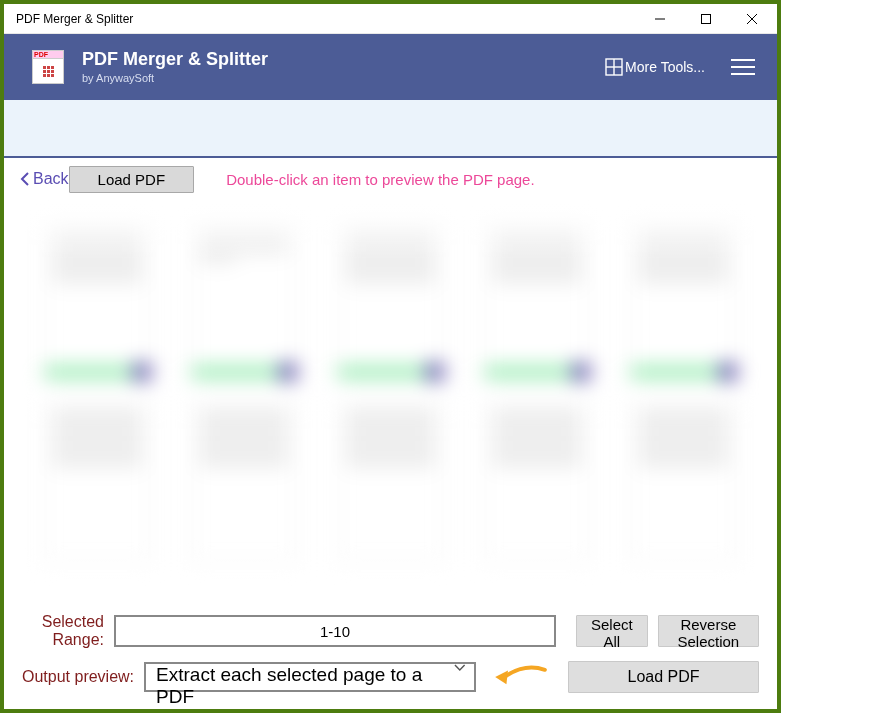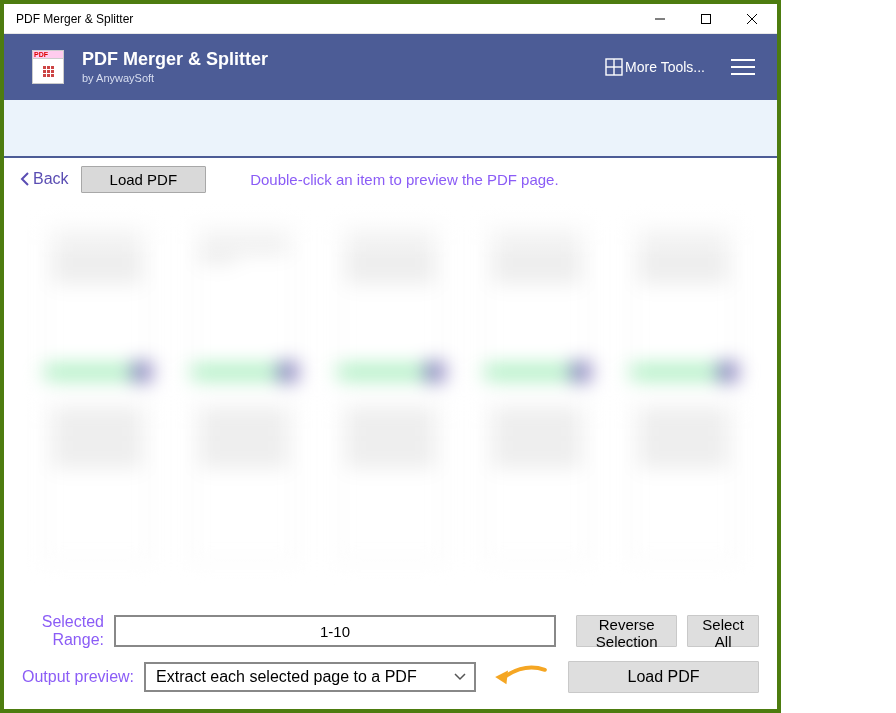--- a/index.html
+++ b/index.html
@@ -25,45 +25,45 @@
 .app-subtitle { font-size: 11px; color: #d8def0; margin-top: 2px; }
 .header-spacer { flex: 1; }
 .more-tools { display: flex; align-items: center; gap: 2px; font-size: 14px; margin-right: 22px; cursor: pointer; }
 .hamburger { display: flex; flex-direction: column; gap: 5px; cursor: pointer; padding: 4px; }
 .hamburger span { width: 24px; height: 2px; background: #fff; }
 
 
 .sub-band { height: 58px; background: #ebf3fb; border-bottom: 2px solid #4c5c96; }
 
 
-.toolbar { height: 42px; display: flex; align-items: center; padding: 0 16px; gap: 12px; background: #fff; }
+.toolbar { height: 42px; display: flex; align-items: center; padding: 0 16px; background: #fff; }
 .back-link { display: flex; align-items: center; gap: 4px; color: #5a4db3; font-size: 16px; cursor: pointer; }
 .back-link svg { width: 9px; height: 14px; }
 .load-pdf-btn { background: #d9d9d9; border: 1px solid #a8a8a8; padding: 4px 28px; font-size: 15px; border-radius: 1px; cursor: pointer; }
-.hint-text { font-size: 15px; color: #8b5cf6; margin-left: 32px; }
+.hint-text { font-size: 15px; color: #ec4899; margin-left: 32px; }
 
 
 .preview-area { flex: 1; position: relative; overflow: hidden; background: #fff; }
 .preview-blur { position:absolute; inset:0; filter: blur(10px); padding: 18px 40px; display:flex; flex-direction:column; gap: 24px; }
 .thumb-row { display:flex; gap: 40px; justify-content: space-between; }
 .thumb { width: 140px; height: 160px; background: #fff; border:1px solid #e2e2e2; position:relative; display:flex; flex-direction:column; }
 .thumb .lines { flex:1; padding:8px; display:flex; flex-direction:column; gap:5px; }
 .thumb .lines span { height:5px; background:#ddd; }
 .sel-bar { height:10px; background:#7de89f; position:relative; }
 .sel-bar::after { content:""; position:absolute; right:0; top:-3px; width:16px; height:16px; background:#4a3b9e; }
 .fade-top { position:absolute; top:0; left:0; right:0; height:60px; background:linear-gradient(#fff, rgba(255,255,255,0)); z-index:2; }
 .fade-bottom { position:absolute; bottom:0; left:0; right:0; height:60px; background:linear-gradient(rgba(255,255,255,0), #fff); z-index:2; }
 
 
 .bottom { background: #fff; padding: 10px 18px 16px 18px; display:flex; flex-direction:column; gap:12px; }
 .ctrl-row { display:flex; align-items:center; gap: 10px; }
-.ctrl-label { width: 140px; text-align:right; font-size: 16px; color:#8b5cf6; }
+.ctrl-label { width: 140px; text-align:right; font-size: 16px; color:#7f1d1d; }
 .range-input { flex: 0 0 442px; height: 32px; border: 2px solid #888; padding: 0 10px; font-size: 15px; outline:none;text-align:center; }
 .std-btn { height: 32px; background: #dedede; border: 1px solid #c9c9c9; padding: 0 14px; font-size: 15px; cursor:pointer; color:#000; border-radius:1px; }
-.output-select { flex: 0 0 332px; height: 30px; border: 2px solid #888; display:flex; align-items:center; justify-content:space-between; padding: 0 8px 0 10px; font-size:16px; cursor:pointer; background:#fff; }
+.output-select { flex: 0 0 332px; height: 30px; border: 2px solid #888; display:flex; justify-content:space-between; padding: 0 8px 0 10px; font-size:19px; cursor:pointer; background:#fff; }
 .output-select svg { width:12px; height:8px; }
 .arrow-annotation { margin-left: 6px; }
 .split-btn { height: 32px; width: 238px; background:#dedede; border:1px solid #c9c9c9; font-size:16px; cursor:pointer; color:#000; border-radius:1px; }
 .gap-fill { flex: 1; }
 </style>
 </head>
 <body>
 
 <div class="window">
 
@@ -249,22 +249,22 @@
       </div>
     </div>
     <div class="fade-bottom"></div>
   </div>
 
   <div class="bottom">
     <div class="ctrl-row">
       <div class="ctrl-label">Selected Range:</div>
       <input class="range-input" value="1-10" style="">
       <div class="gap-fill"></div>
+      <button class="std-btn">Select All</button>
       <button class="std-btn">Reverse Selection</button>
-      <button class="std-btn">Select All</button>
     </div>
     <div class="ctrl-row">
       <div class="ctrl-label">Output preview:</div>
       <div class="output-select">
         <span>Extract each selected page to a PDF</span>
         <svg viewBox="0 0 12 8">
             <polyline points="1,1 6,6 11,1" fill="none" stroke="#555" stroke-width="1.5"></polyline>
           </svg>
       </div>
       <svg class="arrow-annotation" width="70" height="30" viewBox="0 0 70 30">

